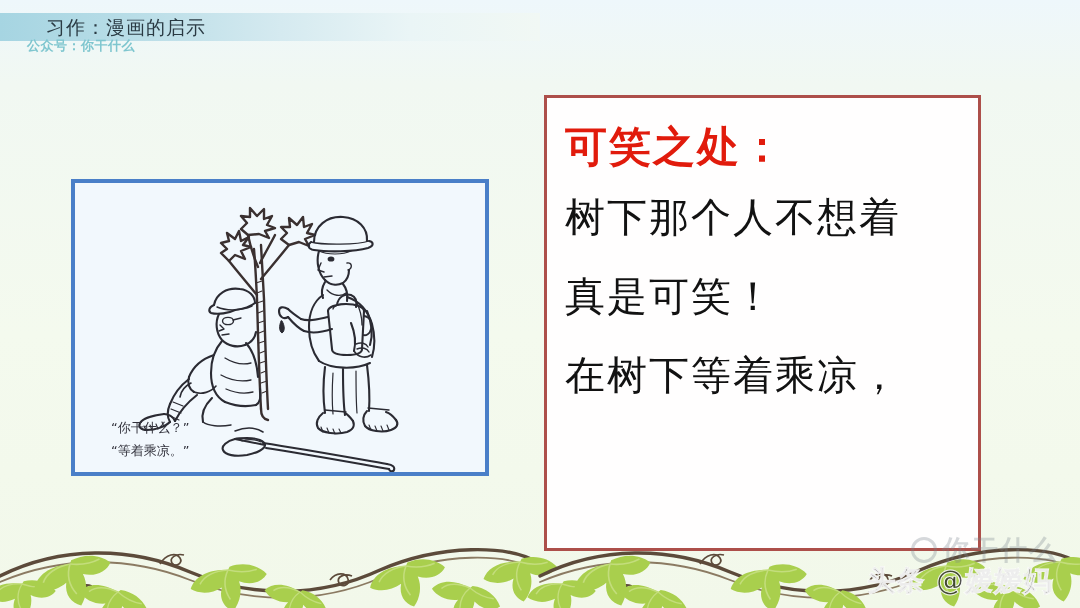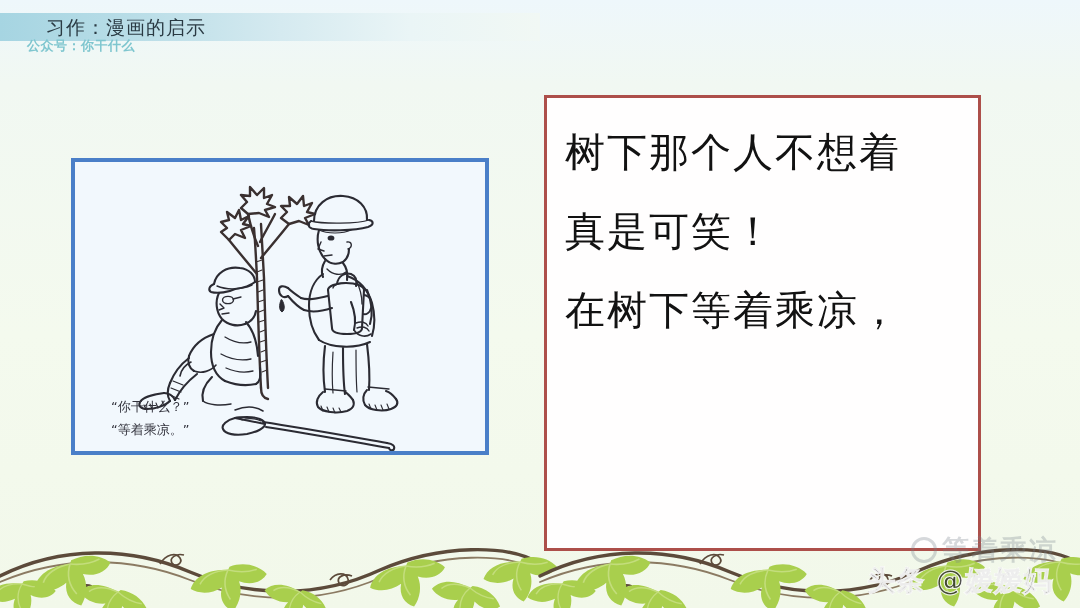--- a/index.html
+++ b/index.html
@@ -51,21 +51,21 @@
     letter-spacing: 0.5px;
     font-weight: bold;
     font-family: "DejaVu Sans", "Liberation Sans", sans-serif;
     white-space: nowrap;
   }
 
   
   #cartoon-panel {
     position: absolute;
     left: 71px;
-    top: 158px;
+    top: 179px;
     width: 418px;
     height: 297px;
     background: #f2f8fd;
     border: 4px solid #4a7fc8;
     box-sizing: border-box;
   }
   #cartoon-panel svg { display: block; width: 100%; height: 100%; }
 
   .cap {
     font-family: "DejaVu Sans", "Liberation Sans", sans-serif;
@@ -88,21 +88,21 @@
   #answer-heading {
     font-family: "DejaVu Serif", "Liberation Serif", serif;
     font-size: 42px;
     line-height: 62px;
     color: #e11b0c;
     font-weight: bold;
     letter-spacing: 2px;
     white-space: nowrap;
   }
   .answer-line {
-    font-family: Liberation Mono, monospace;
+    font-family: Liberation Serif, serif;
     font-size: 40px;
     line-height: 79px;
     color: #121212;
     letter-spacing: 2px;
     white-space: nowrap;
   }
 
   
   #vine-decoration {
     position: absolute;
@@ -347,20 +347,21 @@
 
         <path d="M160 248 C170 244 180 244 188 249" stroke-width="1.5"></path>
       </g>
 
       <text class="cap" x="36" y="249">“你干什么？”</text>
       <text class="cap" x="36" y="272">“等着乘凉。”</text>
     </svg>
   </div>
 
   <div id="answer-box">
+    <div id="answer-heading">可笑之处：</div>
     <div class="answer-line">树下那个人不想着</div>
     <div class="answer-line">真是可笑！</div>
     <div class="answer-line">在树下等着乘凉，</div>
   </div>
 
   <div id="vine-decoration">
     <svg viewBox="0 0 1080 86" xmlns="http://www.w3.org/2000/svg" preserveAspectRatio="none">
       <defs>
         <g id="leaf-shape">
           <path d="M0 0 C-14 -6 -26 -4 -32 4 C-27 10 -18 13 -9 11 C-14 18 -13 26 -7 31
@@ -387,17 +388,17 @@
           <use href="#leaf-shape" transform="translate(470,66) rotate(6) scale(1.18)"></use>
           <use href="#leaf-shape" transform="translate(520,40) rotate(-18) scale(1.25)"></use>
         </g>
       </defs>
       <use href="#vine-unit" x="0" y="0"></use>
       <use href="#vine-unit" x="540" y="0"></use>
     </svg>
   </div>
 
   <div id="logo-watermark">
-    <span class="logo-mark"></span><span>等着乘凉</span>
+    <span class="logo-mark"></span><span>你干什么</span>
   </div>
   <div id="user-watermark">头条 @嫒嫒妈</div>
 
 </div>
 
 </body></html>

